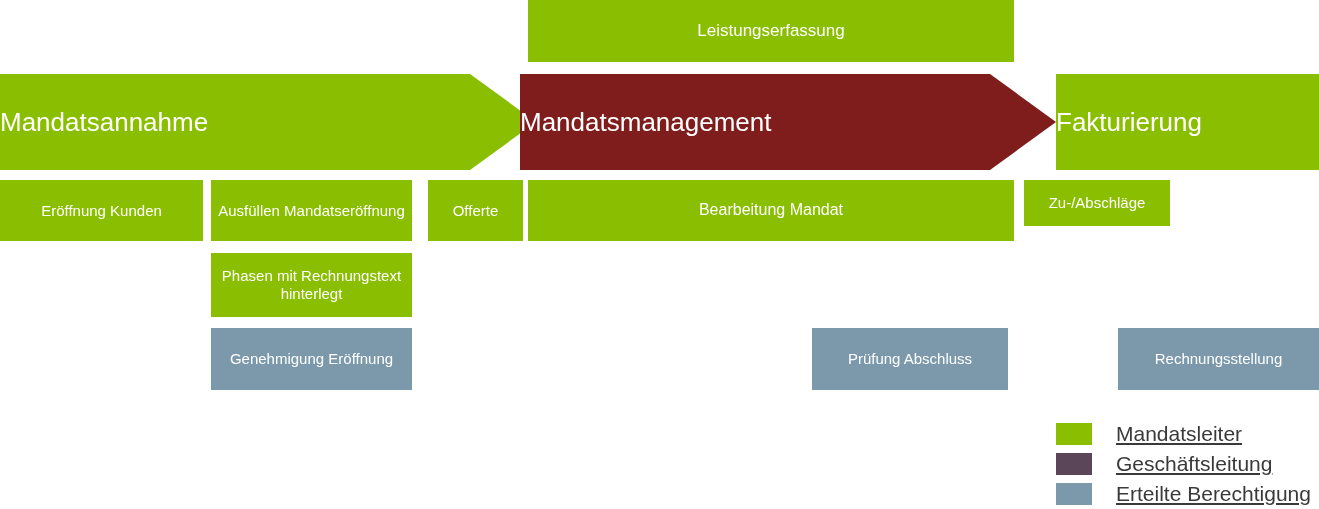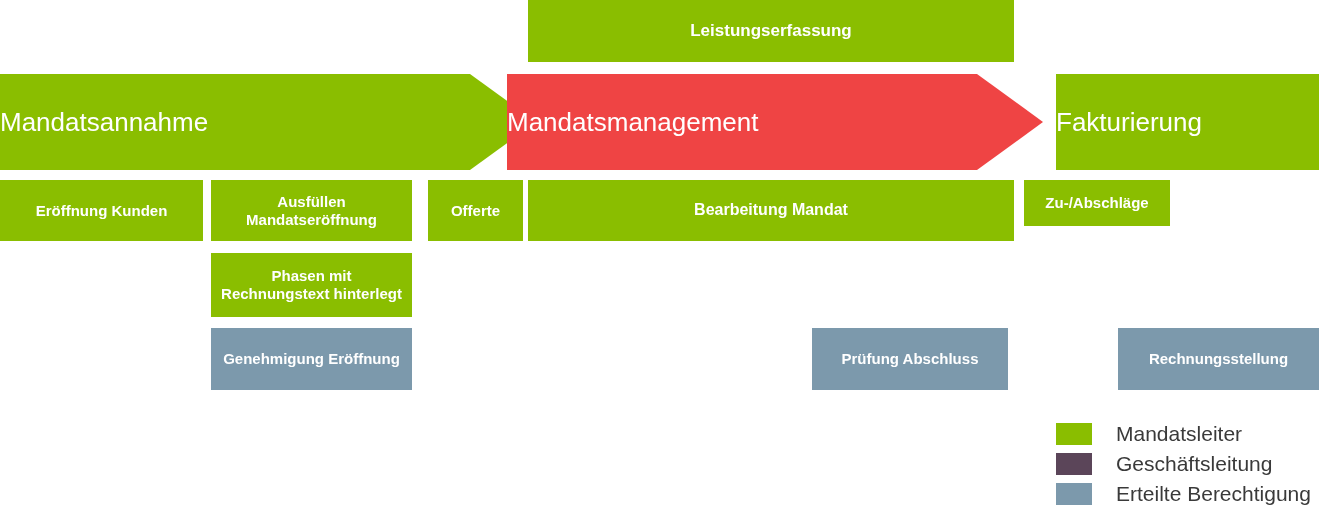--- a/index.html
+++ b/index.html
@@ -23,21 +23,20 @@
   .box {
     position: absolute;
     display: flex;
     align-items: center;
     justify-content: center;
     text-align: center;
     color: #ffffff;
     line-height: 1.18;
     box-sizing: border-box;
     padding: 0 6px;
-    font-weight: bold;
   }
   .green  { background: #8ABE00; }
   .purple { background: #5B4559; }
   .blue   { background: #7C99AC; }
 
   
   #box-leistungserfassung {
     left: 528px; top: 0px; width: 486px; height: 62px;
     font-size: 17px;
   }
@@ -62,22 +61,22 @@
   .chev-label { position: relative; display: block; }
 
   #chev-mandatsannahme {
     left: 0px; width: 536px;
     background: #8ABE00;
     clip-path: polygon(0 0, 470px 0, 536px 48px, 470px 96px, 0 96px);
   }
   #chev-mandatsannahme .chev-label { margin-right: 52px; }
 
   #chev-mandatsmanagement {
-    left: 507px; width: 536px;
-    background: #ef4444;
+    left: 520px; width: 536px;
+    background: #7f1d1d;
     clip-path: polygon(0 0, 470px 0, 536px 48px, 470px 96px, 0 96px);
   }
   #chev-mandatsmanagement .chev-label { margin-right: 52px; }
 
   #chev-fakturierung {
     left: 1056px; width: 263px;
     background: #8ABE00;
   }
 
   
@@ -130,20 +129,21 @@
   .legend-swatch {
     width: 36px;
     height: 22px;
     flex: 0 0 auto;
   }
   .legend-label {
     margin-left: 24px;
     font-size: 21px;
     color: #3A3A3A;
     white-space: nowrap;
+    text-decoration: underline;
   }
 </style>
 </head>
 <body>
 
 <div class="diagram">
 
   <div class="box green" id="box-leistungserfassung">Leistungserfassung</div>
 
   <div class="chevron-band">

